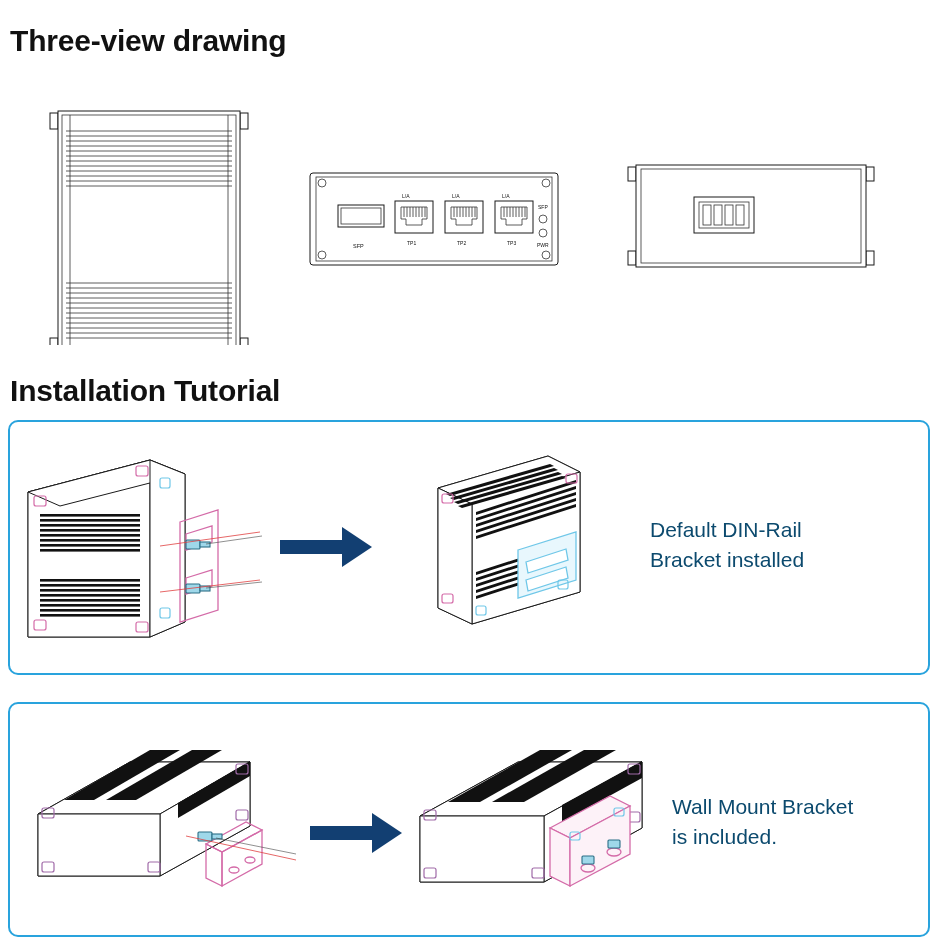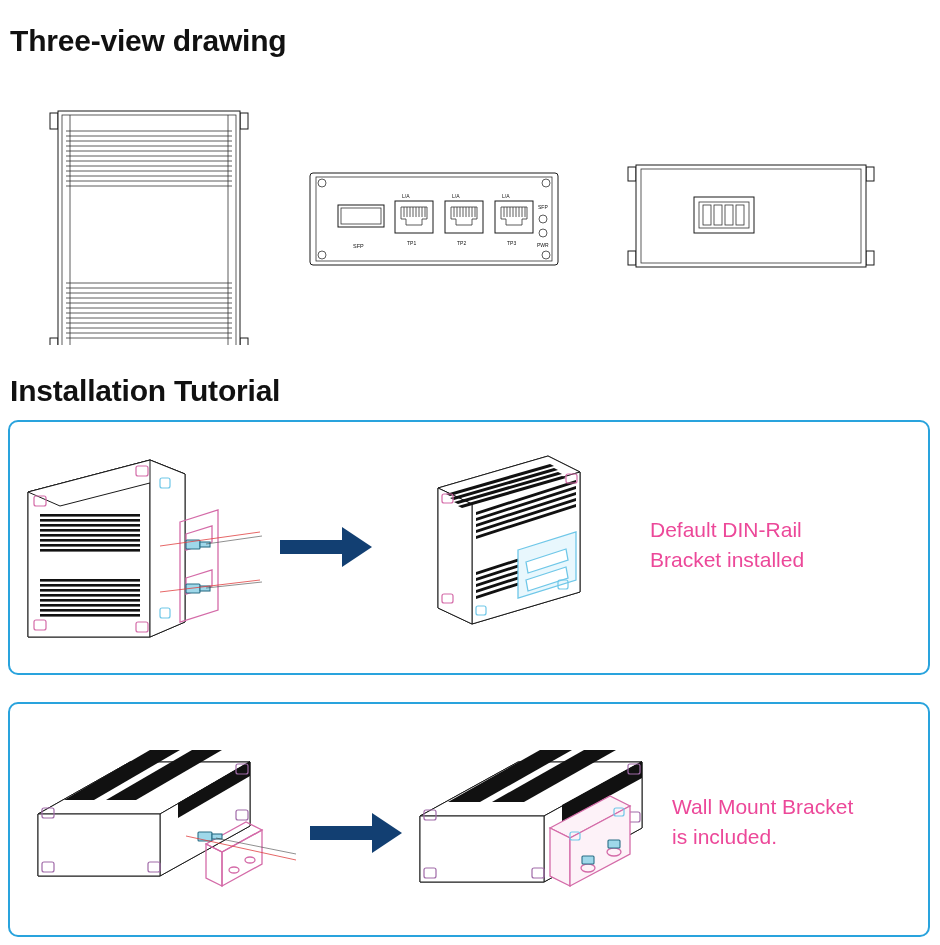--- a/index.html
+++ b/index.html
@@ -32,21 +32,21 @@
     border-radius: 10px;
     background: #ffffff;
   }
   #panel-din  { left: 8px; top: 420px;  width: 922px; height: 255px; }
   #panel-wall { left: 8px; top: 702px;  width: 922px; height: 235px; }
 
   .caption {
     position: absolute;
     font-size: 21px;
     line-height: 30px;
-    color: #ec4899;
+    color: #0c4a6e;
     white-space: pre-line;
   }
   #caption-din  { left: 650px; top: 515px; width: 280px; }
   #caption-wall { left: 672px; top: 792px; width: 270px; }
 
   svg { display:block; }
   .stroke { fill:none; stroke:#1a1a1a; stroke-width:1; }
   .thin   { fill:none; stroke:#333; stroke-width:0.8; }
   .fill-w { fill:#ffffff; stroke:#1a1a1a; stroke-width:1; }
   .lbl    { font-family:"Liberation Sans", sans-serif; font-size:5.5px; fill:#111; }

